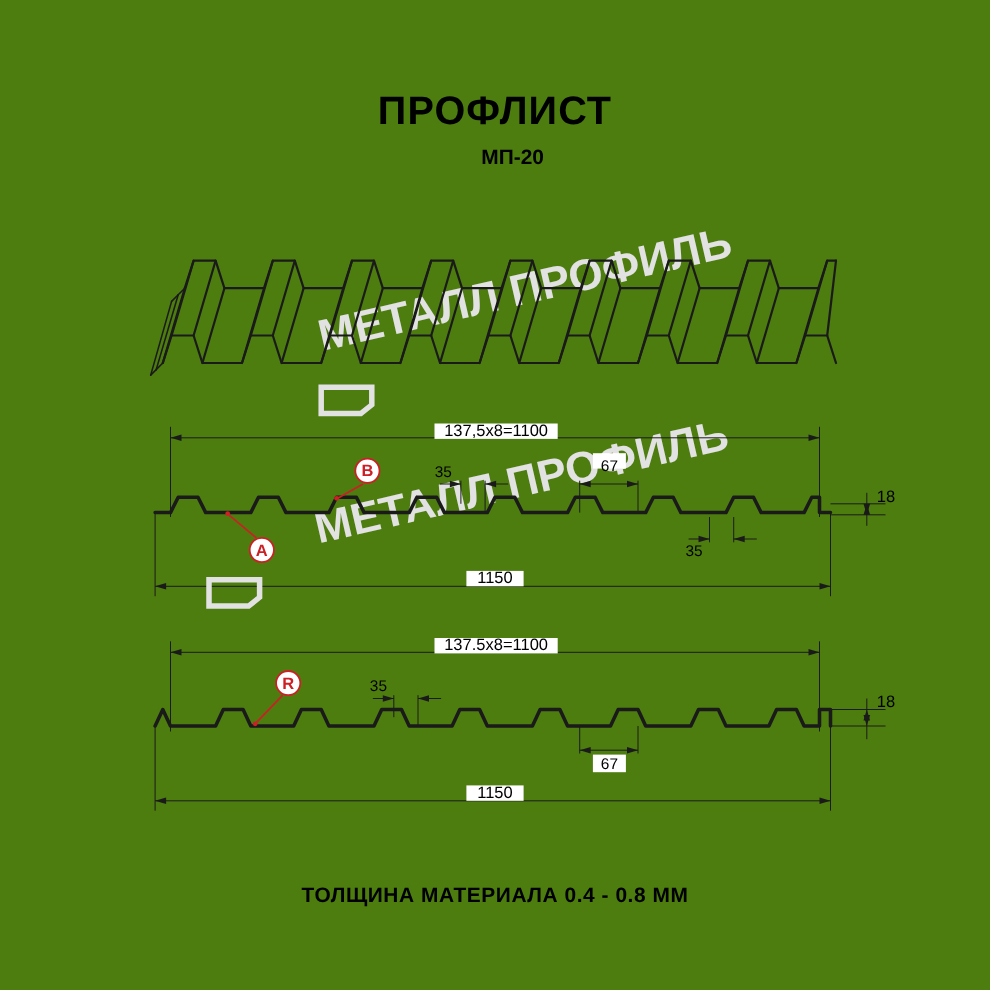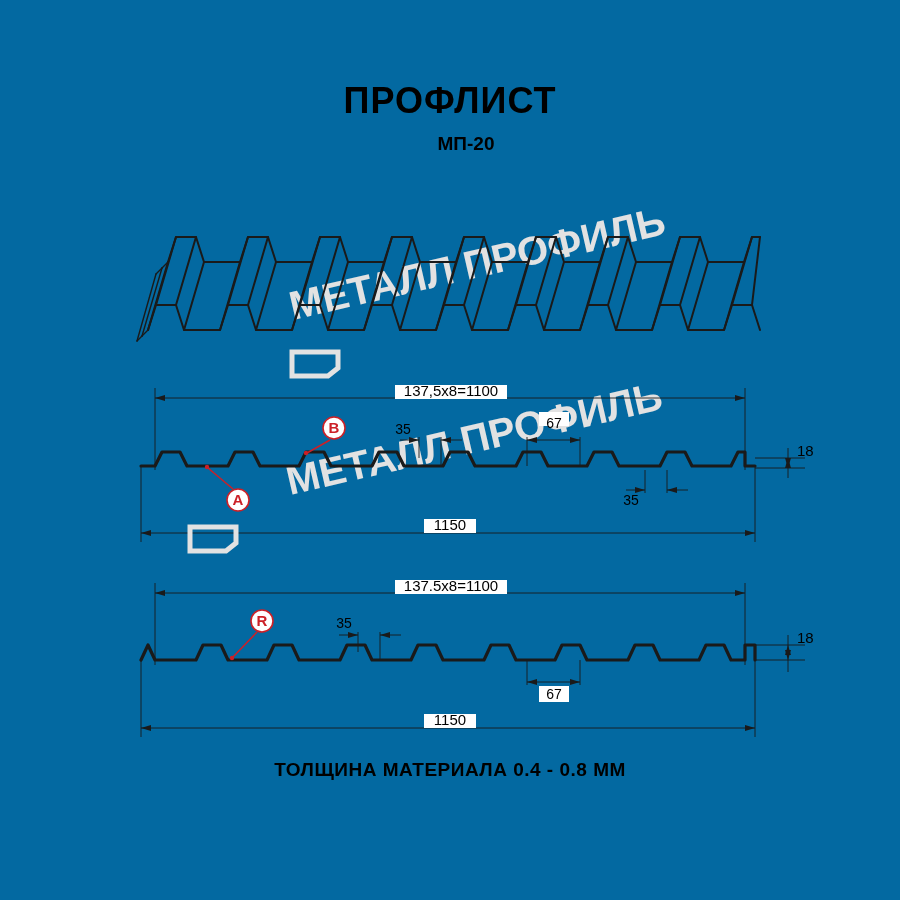--- a/index.html
+++ b/index.html
@@ -4,21 +4,21 @@
 <style>
   html, body {
     margin: 0;
     padding: 0;
     background: #ffffff;
   }
   #page {
     position: relative;
     width: 900px;
     height: 900px;
-    background: #0369a1;
+    background: #4d7c0f;
     font-family: "Liberation Sans", sans-serif;
     color: #000000;
     overflow: hidden;
   }
   .title {
     position: absolute;
     top: 80px;
     left: 0;
     width: 900px;
     text-align: center;
@@ -30,21 +30,21 @@
     position: absolute;
     top: 133px;
     left: 16px;
     width: 900px;
     text-align: center;
     font-size: 19px;
     font-weight: bold;
   }
   .footer {
     position: absolute;
-    top: 759px;
+    top: 804px;
     left: 0;
     width: 900px;
     text-align: center;
     font-size: 19px;
     font-weight: bold;
     letter-spacing: 0.5px;
   }
   .svg-layer {
     position: absolute;
     top: 0;

